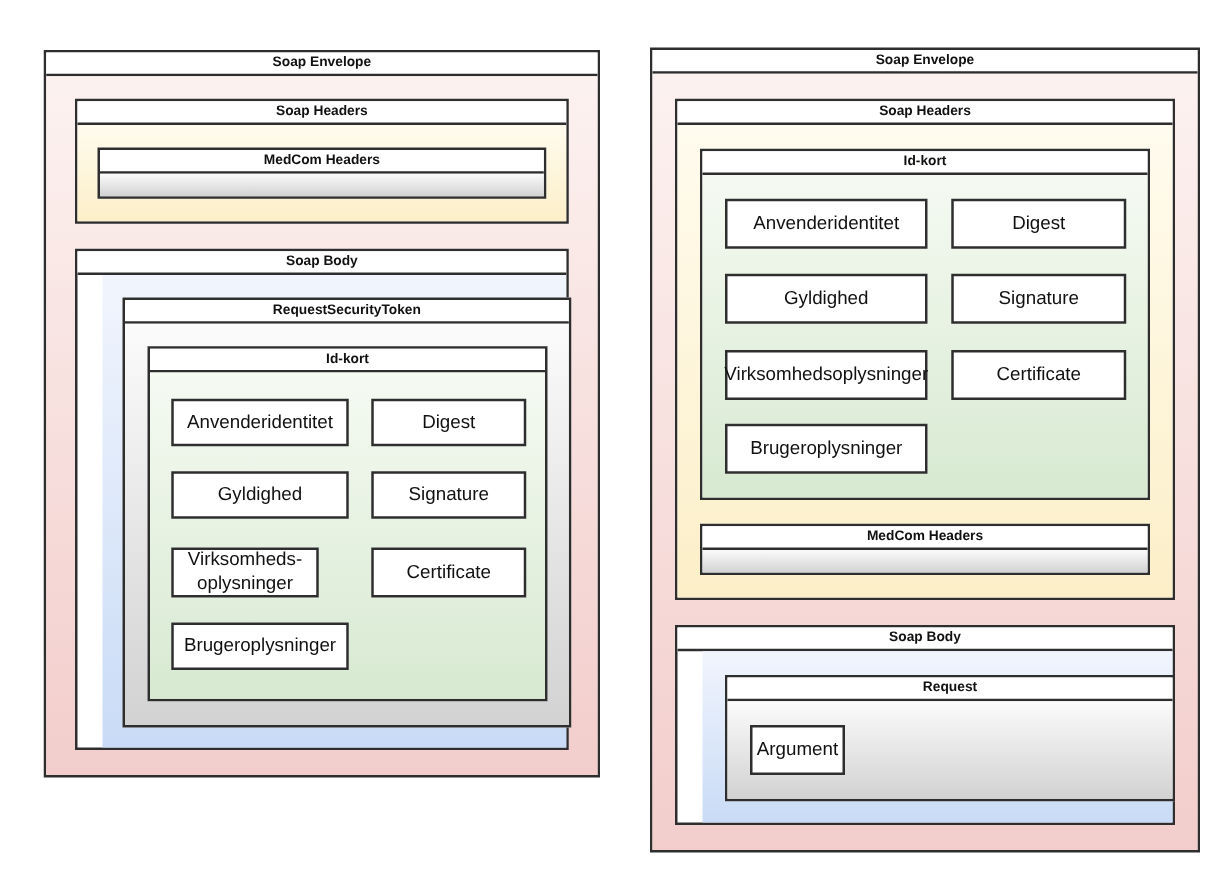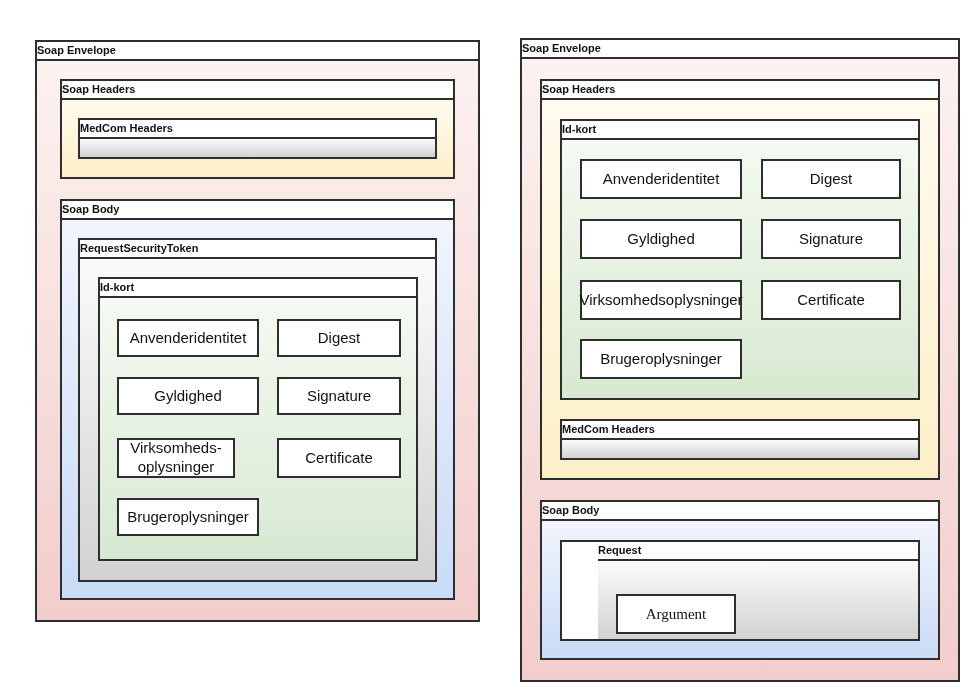--- a/index.html
+++ b/index.html
@@ -19,21 +19,21 @@
     box-sizing: border-box;
     border: 2px solid #2e2e2e;
     display: flex;
     flex-direction: column;
     background: #ffffff;
   }
   .panel-title {
     flex: 0 0 auto;
     height: 17px;
     line-height: 17px;
-    text-align: left;
+    text-align: center;
     font-size: 11px;
     font-weight: bold;
     color: #111111;
     background: #ffffff;
     border-bottom: 2px solid #2e2e2e;
     white-space: nowrap;
     overflow: hidden;
   }
   .panel-body {
     flex: 1 1 auto;
@@ -52,21 +52,21 @@
     text-align: center;
     font-size: 15px;
     color: #111111;
     white-space: pre-line;
     line-height: 1.25;
   }
 
   
   .tint-pink   { background: linear-gradient(to bottom, #fcf2f0 0%, #f2cdcb 100%); }
   .tint-yellow { background: linear-gradient(to bottom, #fffbee 0%, #fcefc8 100%); }
-  .tint-blue   { background: linear-gradient(to bottom, #f1f5fd 0%, #c9dbf6 100%); }
+  .tint-blue   { background: linear-gradient(to bottom, #f1f5fd 0%, #c9dbf6 100%); margin-left: 20px; }
   .tint-green  { background: linear-gradient(to bottom, #f5faf2 0%, #d7e9d1 100%); }
   .tint-gray   { background: linear-gradient(to bottom, #fbfbfb 0%, #d2d2d2 100%); }
 
   
   #dL            { left: 35px;  top: 40px;  width: 445px; height: 582px; }
   #dL-headers    { left: 23px;  top: 18px;  width: 395px; height: 100px; }
   #dL-medcom     { left: 16px;  top: 18px;  width: 359px; height: 41px; }
   #dL-body       { left: 23px;  top: 138px; width: 395px; height: 401px; }
   #dL-rst        { left: 16px;  top: 18px;  width: 359px; height: 344px; }
   #dL-idkort     { left: 18px;  top: 18px;  width: 320px; height: 284px; }
@@ -84,22 +84,22 @@
   #dR-idkort     { left: 18px;  top: 19px;  width: 360px; height: 281px; }
   #dR-f0 { left: 18px;  top: 19px;  width: 162px; height: 40px; }
   #dR-f1 { left: 199px; top: 19px;  width: 140px; height: 40px; }
   #dR-f2 { left: 18px;  top: 79px;  width: 162px; height: 40px; }
   #dR-f3 { left: 199px; top: 79px;  width: 140px; height: 40px; }
   #dR-f4 { left: 18px;  top: 140px; width: 162px; height: 40px; }
   #dR-f5 { left: 199px; top: 140px; width: 140px; height: 40px; }
   #dR-f6 { left: 18px;  top: 199px; width: 162px; height: 40px; }
   #dR-medcom     { left: 18px;  top: 319px; width: 360px; height: 41px; }
   #dR-body       { left: 18px;  top: 441px; width: 400px; height: 160px; }
-  #dR-request    { left: 18px;  top: 19px;  width: 360px; height: 101px; padding-left: 36px; }
-  #dR-argument   { left: 18px;  top: 33px;  width: 120px; height: 40px; font-family: Liberation Serif, serif; }
+  #dR-request    { left: 18px;  top: 19px;  width: 360px; height: 101px; }
+  #dR-argument   { left: 18px;  top: 19px;  width: 76px; height: 40px; }
 </style>
 </head>
 <body>
 
 <div class="stage">
 
   <div class="panel" id="dL">
     <div class="panel-title">Soap Envelope</div>
     <div class="panel-body tint-pink">
 

